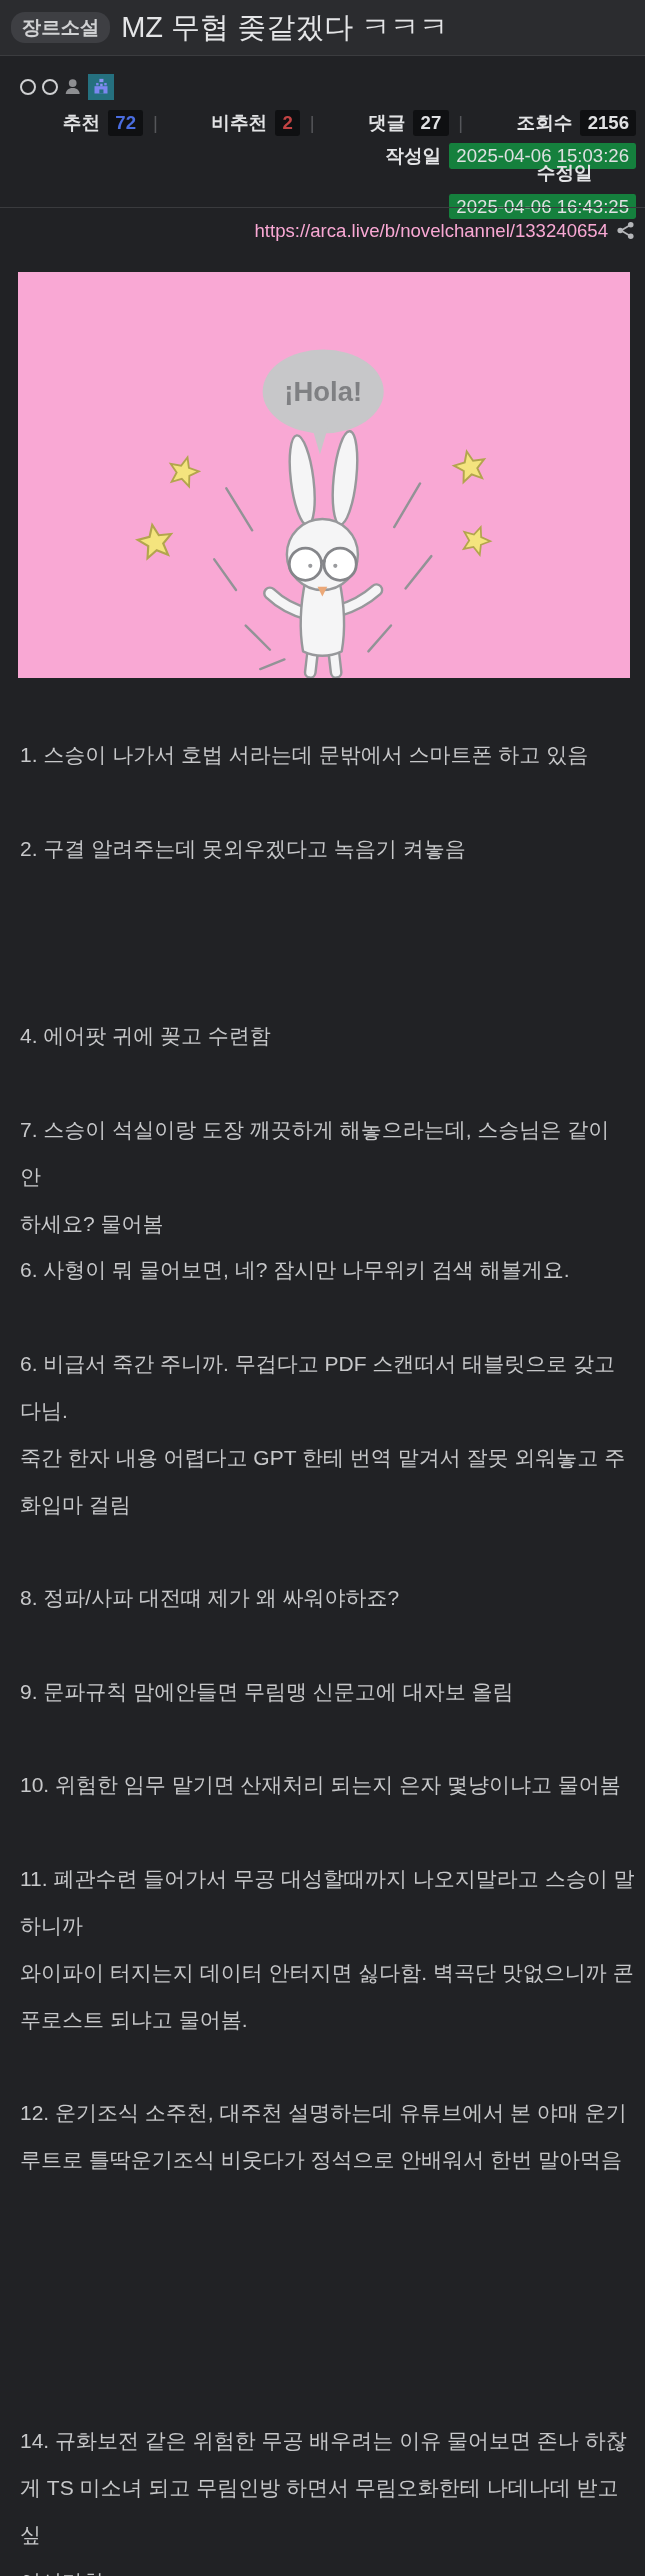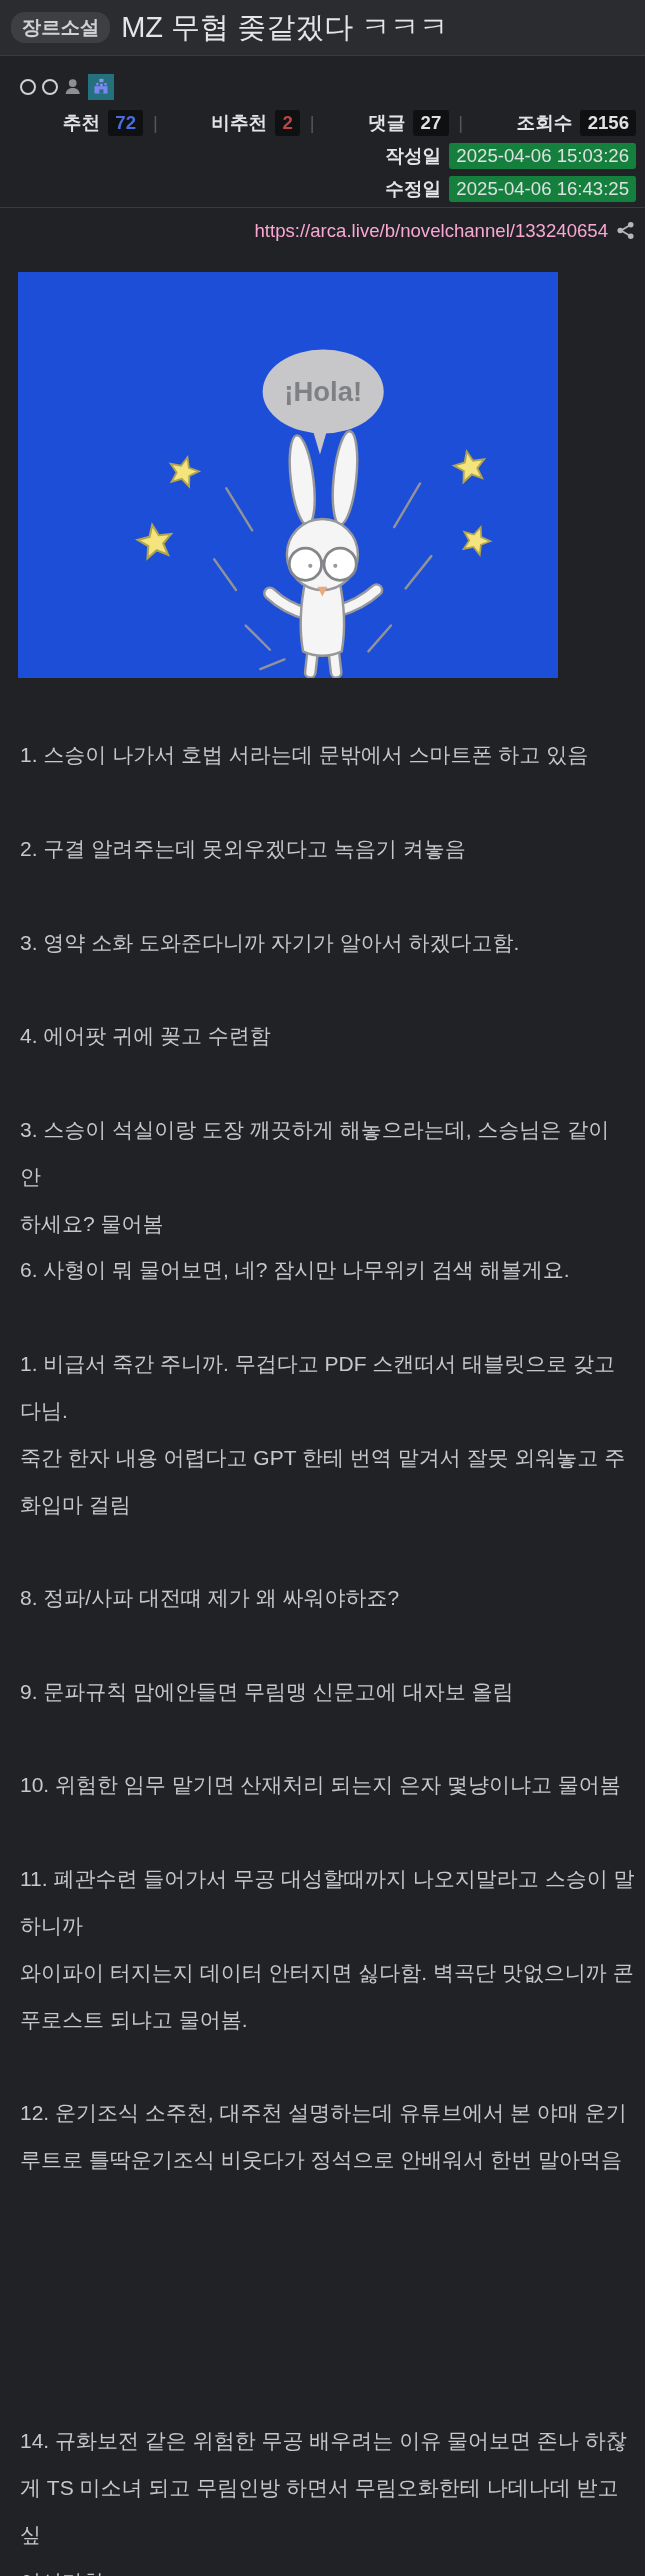--- a/index.html
+++ b/index.html
@@ -28,32 +28,32 @@
   .meta-row .lbl { font-weight:700;margin-left:44px; }
   .stat-sep { color:#55565a; font-weight:400; padding:0 1.6px; }
   .val-box { background:#0f1012; border-radius:2.4px; padding:1.6px 7.3px;
     color:#e0e1e3; font-weight:700; }
   .val-box.up { color:#4a6de0; }
   .val-box.down { color:#c24343; }
   .date-box { background:#15803d; border-radius:2.4px; padding:1.6px 7.3px;
     color:#dfe0e2; font-weight:400; }
   .row-stats { top:110px; }
   .row-created { top:143px; }
-  .row-edited { top:176px; }
+  .row-edited { top:160px;flex-direction:column; }
 
   .divider { position:absolute; top:207px; left:0; width:646px; height:0.8px; background:#3a3b3e; }
 
   .url-row { position:absolute; top:216px; right:9.7px; height:29px;
     display:flex; align-items:center; gap:7.3px; }
   .post-url { color:#f9a8d4; font-size:18.6px; text-decoration:none; }
   .share-ic { width:21px; height:21px; display:block; }
 
   
-  .post-image { position:absolute; top:272px; left:18px; width:540px; height:406px;
-    background:#1d4ed8; }
+  .post-image { position:absolute; top:272px; left:18px; width:612px; height:406px;
+    background:#f9a8d4; }
   .post-image svg { display:block; }
 
   
   .post-p { position:absolute; left:20px; width:615px; color:#c7c8ca;
     font-size:21px; line-height:47px; white-space:pre-line; }
 </style>
 </head>
 <body>
 
 <div class="page">
@@ -178,26 +178,25 @@
           <circle cx="393" cy="364" r="2.6" fill="#9a9b9e"></circle>
         </g>
 
         <path d="M371 390 L383 390 L377 402 Z" fill="#eba878"></path>
       </g>
     </svg>
   </div>
 
   <p class="post-p" style="top:731px">1. 스승이 나가서 호법 서라는데 문밖에서 스마트폰 하고 있음</p>
   <p class="post-p" style="top:825px">2. 구결 알려주는데 못외우겠다고 녹음기 켜놓음</p>
-  <p class="post-p" style="top:919px">3. 영약 소화 도와준다니까 자기가 알아서 하겠다고함.</p>
   <p class="post-p" style="top:1012px">4. 에어팟 귀에 꽂고 수련함</p>
-  <p class="post-p" style="top:1106px">3. 스승이 석실이랑 도장 깨끗하게 해놓으라는데, 스승님은 같이 안
+  <p class="post-p" style="top:1106px">7. 스승이 석실이랑 도장 깨끗하게 해놓으라는데, 스승님은 같이 안
 하세요? 물어봄</p>
   <p class="post-p" style="top:1246px">6. 사형이 뭐 물어보면, 네? 잠시만 나무위키 검색 해볼게요.</p>
-  <p class="post-p" style="top:1340px">1. 비급서 죽간 주니까.  무겁다고 PDF 스캔떠서 태블릿으로 갖고
+  <p class="post-p" style="top:1340px">6. 비급서 죽간 주니까.  무겁다고 PDF 스캔떠서 태블릿으로 갖고
 다님.
 죽간 한자 내용 어렵다고 GPT 한테 번역 맡겨서 잘못 외워놓고 주
 화입마 걸림</p>
   <p class="post-p" style="top:1574px">8. 정파/사파 대전떄 제가 왜 싸워야하죠?</p>
   <p class="post-p" style="top:1668px">9. 문파규칙 맘에안들면  무림맹 신문고에 대자보 올림</p>
   <p class="post-p" style="top:1761px">10. 위험한 임무 맡기면  산재처리 되는지 은자 몇냥이냐고 물어봄</p>
   <p class="post-p" style="top:1855px">11. 폐관수련 들어가서  무공 대성할때까지 나오지말라고 스승이 말
 하니까
 와이파이 터지는지 데이터 안터지면 싫다함. 벽곡단 맛없으니까 콘
 푸로스트 되냐고 물어봄.</p>

